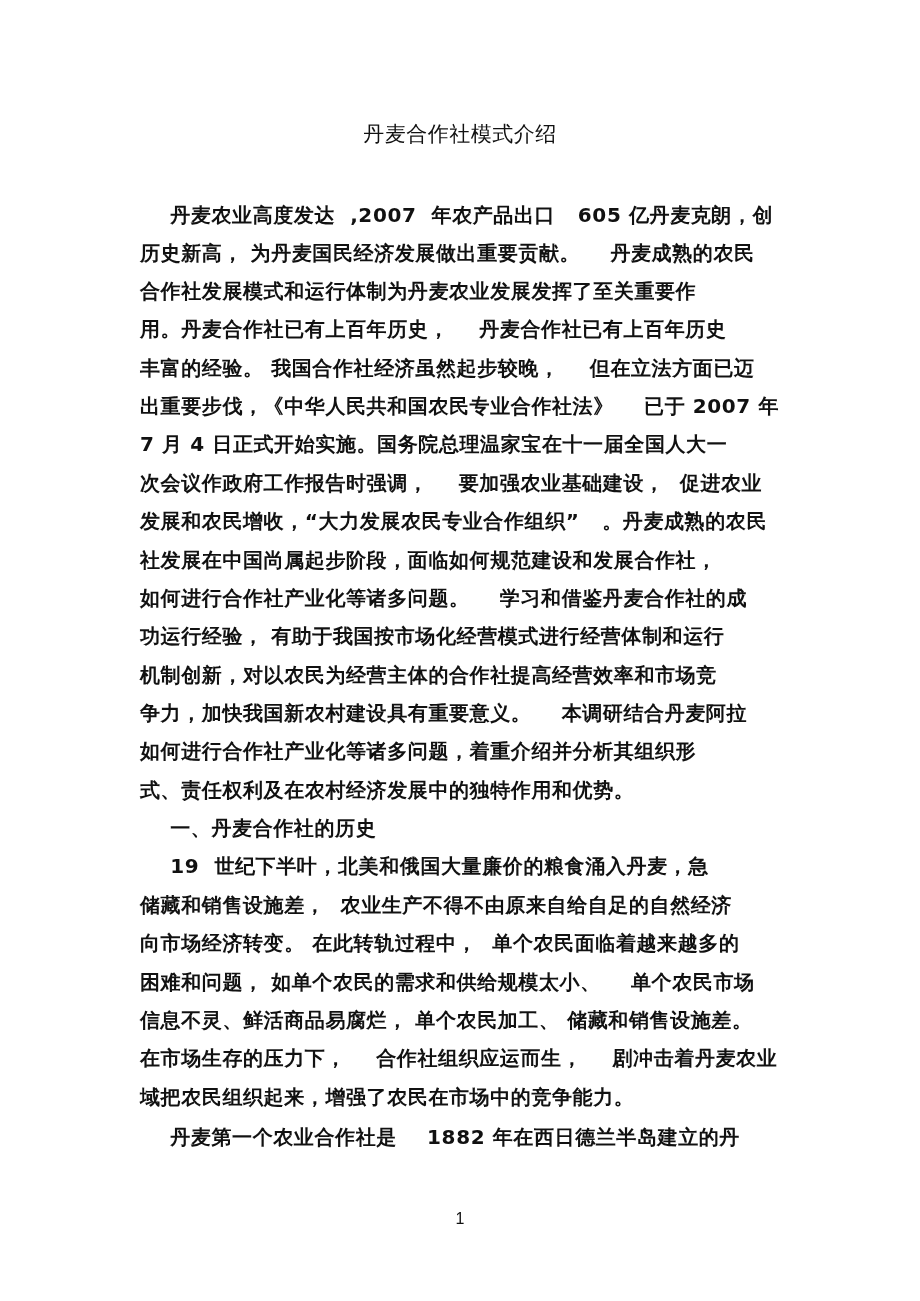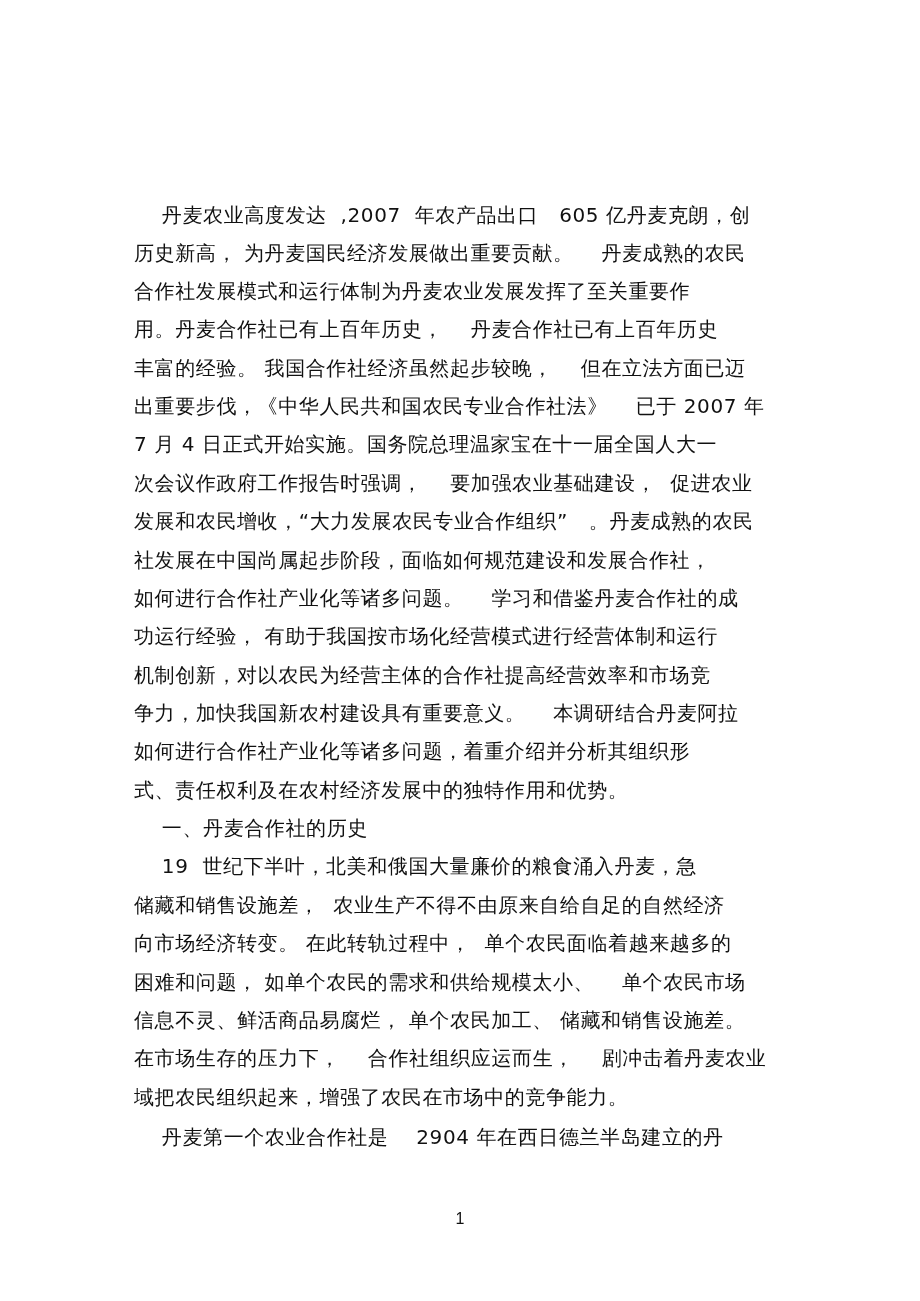--- a/index.html
+++ b/index.html
@@ -1,29 +1,30 @@
 <!DOCTYPE html>
 <html><head>
 <meta charset="utf-8">
 <style>
   html, body { margin: 0; padding: 0; background: #ffffff; }
   body { width: 920px; height: 1301px; position: relative; overflow: hidden;
          font-family: "DejaVu Sans", "Liberation Sans", sans-serif; color: #111111; }
   .page { position: absolute; left: 0; top: 0; width: 920px; height: 1301px; background: #ffffff; }
   .title { position: absolute; left: 0; width: 920px; top: 120px; text-align: center;
            font-size: 21px; letter-spacing: 0.5px; color: #111; }
-  .line { position: absolute; left: 134px; white-space: pre; font-size: 20px;
-          line-height: 28px; letter-spacing: 0.6px; color: #111; }
+  .line { position: absolute; left: 140px; white-space: pre; font-size: 20px;
+          line-height: 28px; letter-spacing: 0.6px; color: #111; font-weight: bold; }
   .pagenum { position: absolute; left: 0; width: 920px; top: 1210px; text-align: center;
              font-family: "Liberation Sans", sans-serif; font-size: 16px; color: #111; }
 </style>
 </head>
 <body>
 
 <div class="page">
+  <div class="title">丹麦合作社模式介绍</div>
 
   <div>
     <div class="line" style="top:201px">    丹麦农业高度发达  ,2007  年农产品出口   605 亿丹麦克朗，创</div>
     <div class="line" style="top:239px">历史新高， 为丹麦国民经济发展做出重要贡献。    丹麦成熟的农民</div>
     <div class="line" style="top:277px">合作社发展模式和运行体制为丹麦农业发展发挥了至关重要作</div>
     <div class="line" style="top:315px">用。丹麦合作社已有上百年历史，    丹麦合作社已有上百年历史</div>
     <div class="line" style="top:354px">丰富的经验。 我国合作社经济虽然起步较晚，    但在立法方面已迈</div>
     <div class="line" style="top:392px">出重要步伐，《中华人民共和国农民专业合作社法》    已于 2007 年</div>
     <div class="line" style="top:430px">7 月 4 日正式开始实施。国务院总理温家宝在十一届全国人大一</div>
     <div class="line" style="top:469px">次会议作政府工作报告时强调，    要加强农业基础建设，  促进农业</div>
@@ -36,17 +37,17 @@
     <div class="line" style="top:737px">如何进行合作社产业化等诸多问题，着重介绍并分析其组织形</div>
     <div class="line" style="top:776px">式、责任权利及在农村经济发展中的独特作用和优势。</div>
     <div class="line" style="top:814px">    一、丹麦合作社的历史</div>
     <div class="line" style="top:852px">    19  世纪下半叶，北美和俄国大量廉价的粮食涌入丹麦，急</div>
     <div class="line" style="top:891px">储藏和销售设施差，  农业生产不得不由原来自给自足的自然经济</div>
     <div class="line" style="top:929px">向市场经济转变。 在此转轨过程中，  单个农民面临着越来越多的</div>
     <div class="line" style="top:968px">困难和问题， 如单个农民的需求和供给规模太小、    单个农民市场</div>
     <div class="line" style="top:1006px">信息不灵、鲜活商品易腐烂， 单个农民加工、 储藏和销售设施差。</div>
     <div class="line" style="top:1044px">在市场生存的压力下，    合作社组织应运而生，    剧冲击着丹麦农业</div>
     <div class="line" style="top:1083px">域把农民组织起来，增强了农民在市场中的竞争能力。</div>
-    <div class="line" style="top:1123px">    丹麦第一个农业合作社是    2904 年在西日德兰半岛建立的丹</div>
+    <div class="line" style="top:1123px">    丹麦第一个农业合作社是    1882 年在西日德兰半岛建立的丹</div>
   </div>
 
   <div class="pagenum">1</div>
 </div>
 
 </body></html>

